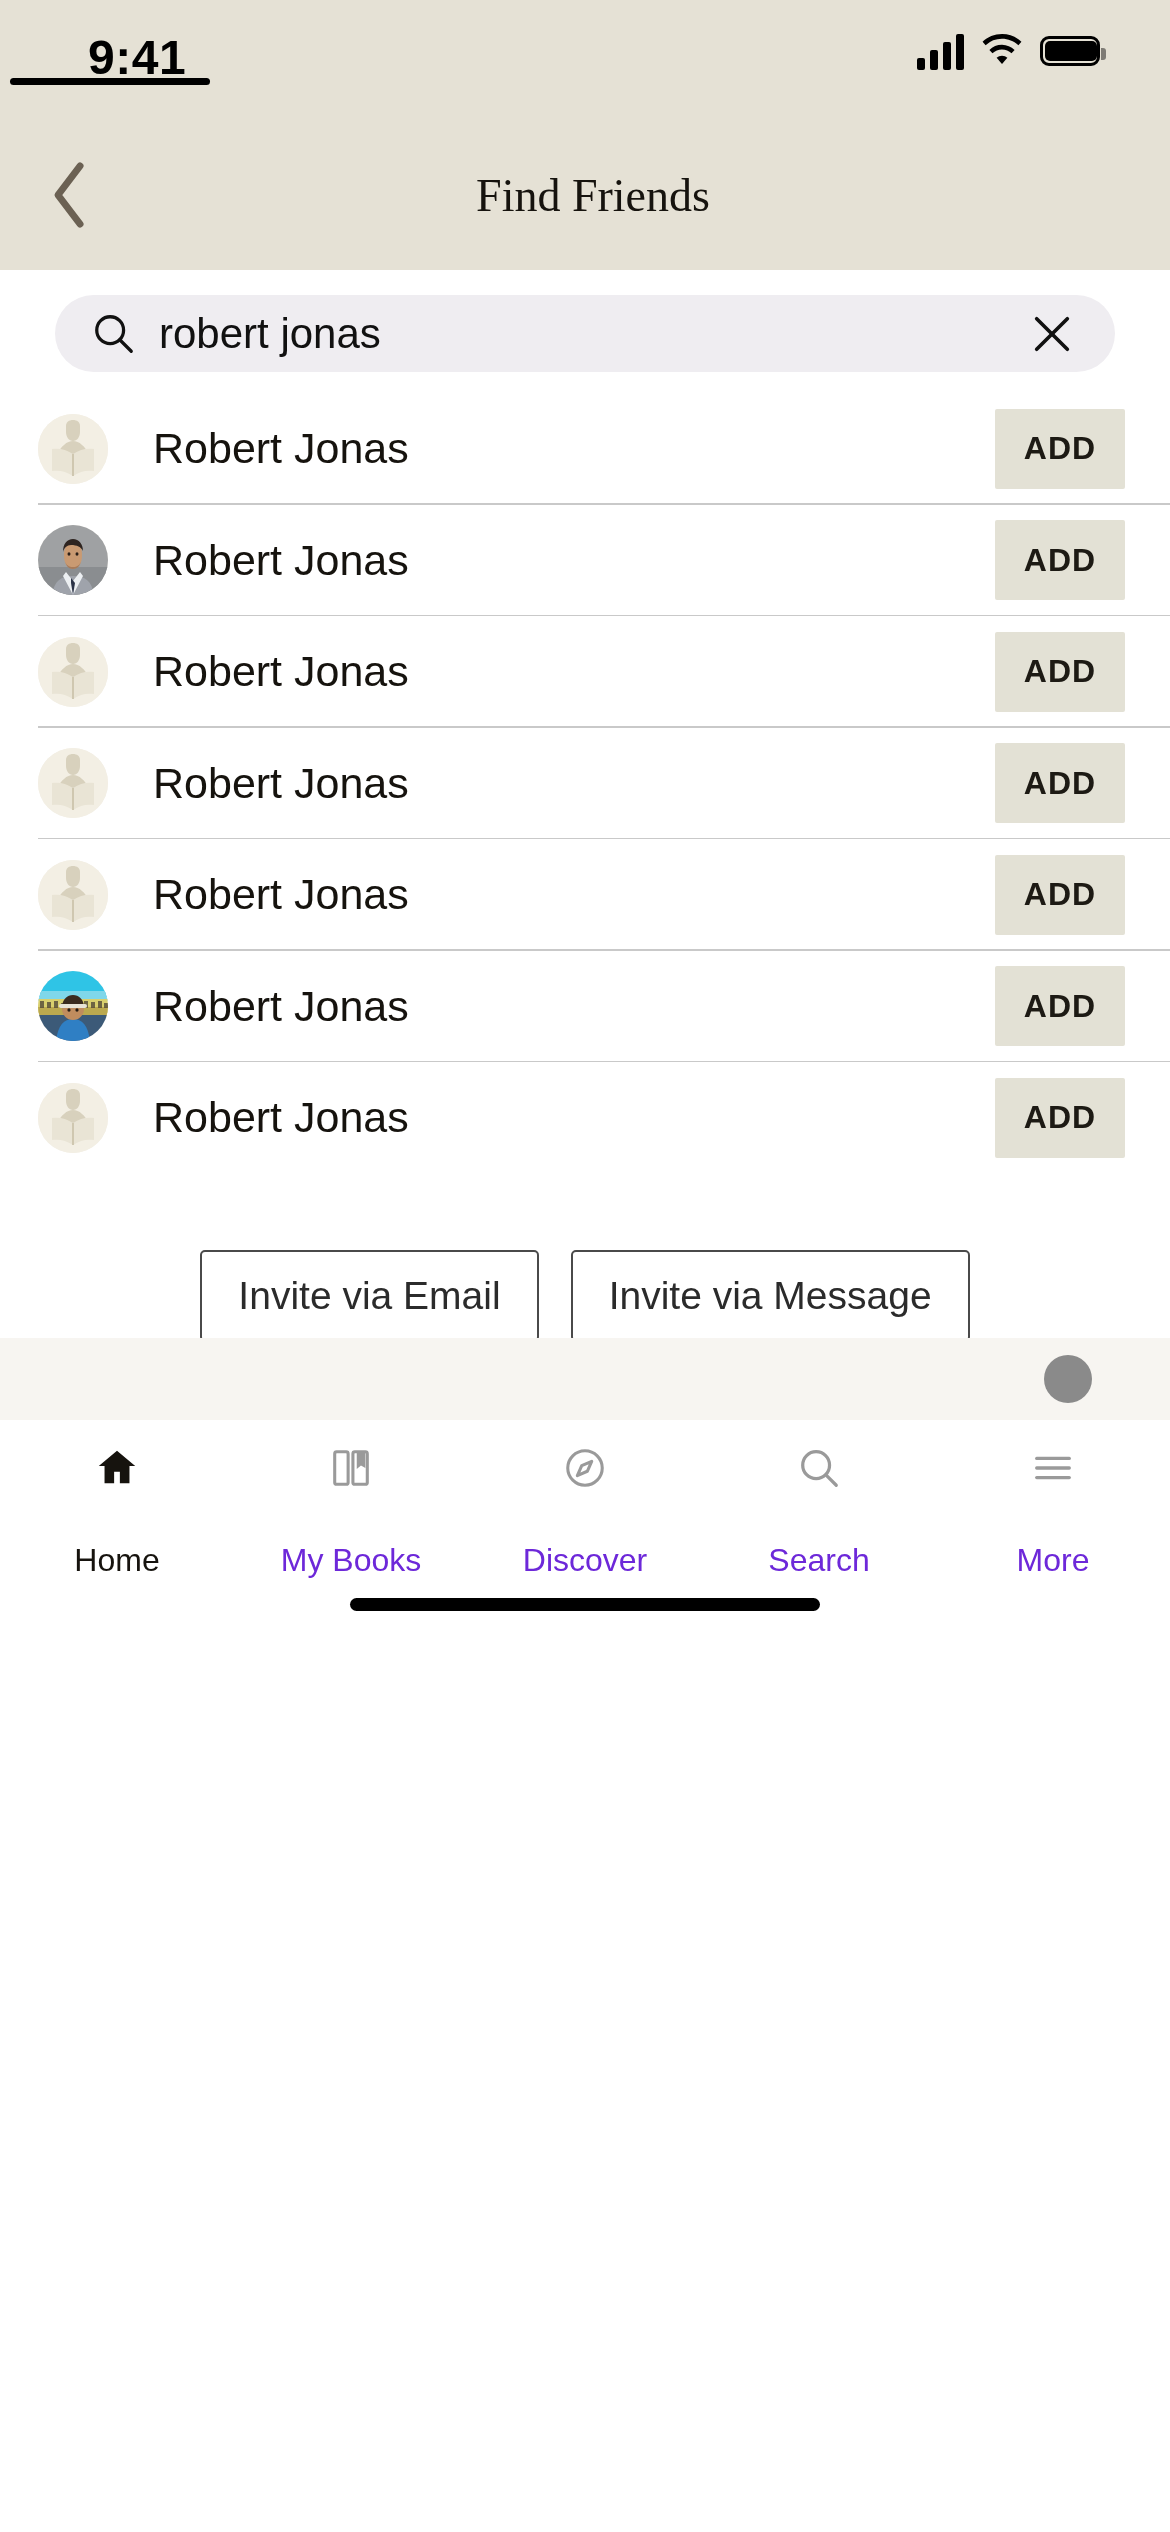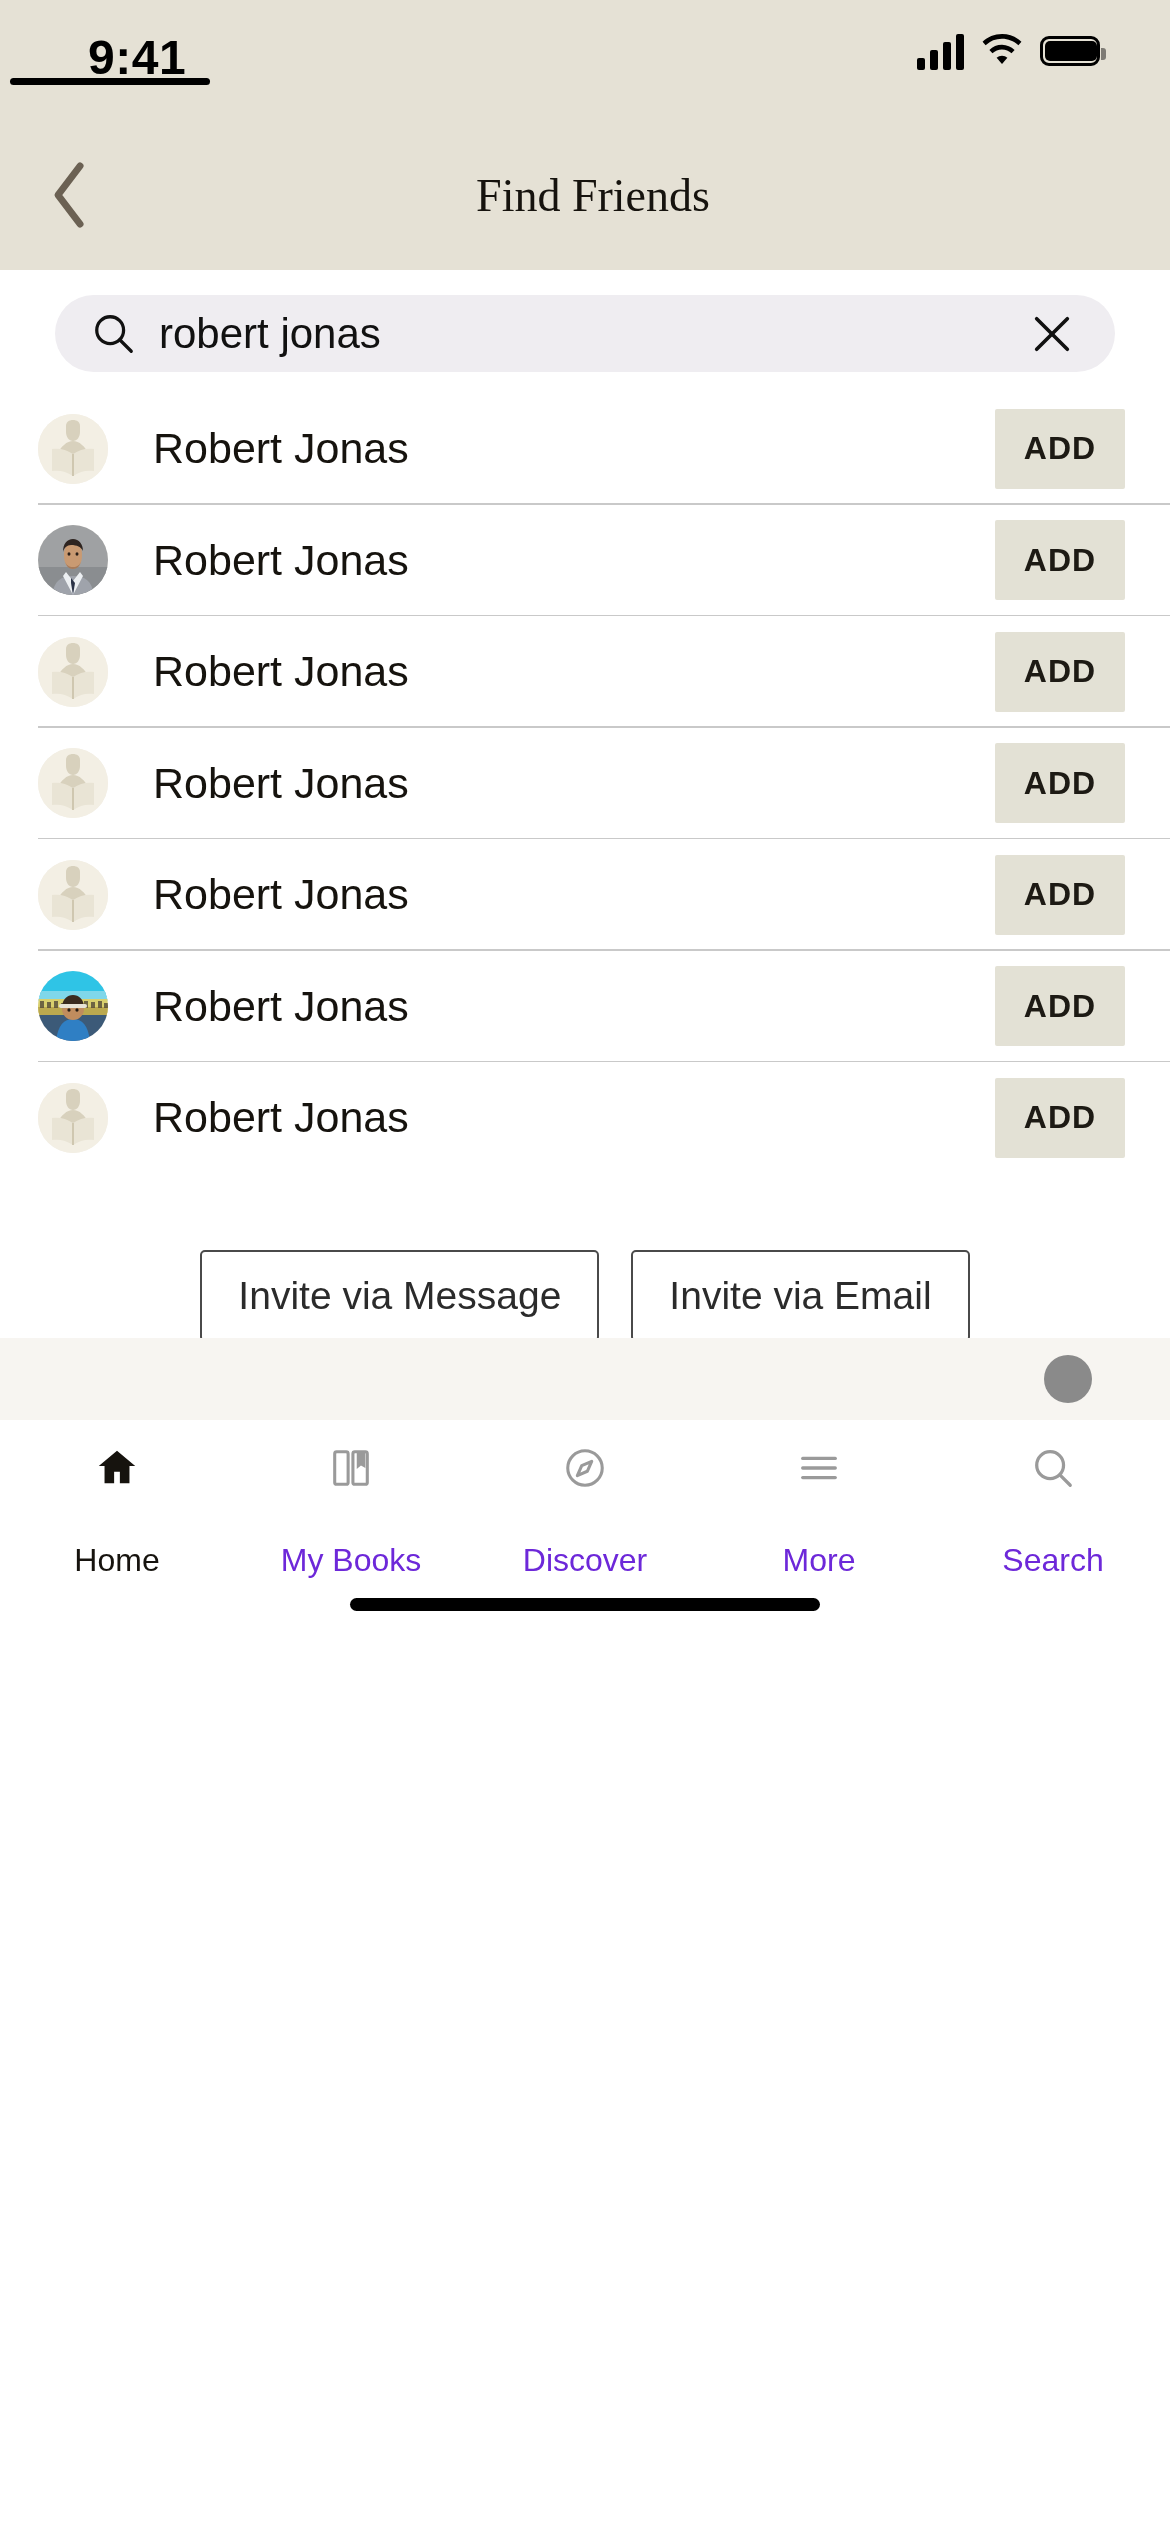--- a/index.html
+++ b/index.html
@@ -324,22 +324,22 @@
   </svg>
         </div>
         <div class="row-name">Robert Jonáš</div>
         <button class="add-btn">ADD</button>
         <div class="divider"></div>
       </div>
     </div>
 
   <div class="invite">
     <div class="invite-buttons">
+      <button class="invite-btn">Invite via Email</button>
       <button class="invite-btn">Invite via Message</button>
-      <button class="invite-btn">Invite via Email</button>
     </div>
   </div>
 
   <div class="strip">
     <div class="strip-dot"></div>
   </div>
   <div class="home-indicator-top"></div>
 
   <div class="tabbar" id="tabbar">
       <div class="tab active">
@@ -365,33 +365,33 @@
           <svg viewBox="0 0 24 24" width="46" height="46">
         <circle cx="12" cy="12" r="9" fill="none" stroke="#9a9a9a" stroke-width="1.6"></circle>
         <path d="M15.5 8.5l-2.3 5.2-5.2 2.3 2.3-5.2z" fill="none" stroke="#9a9a9a" stroke-width="1.6" stroke-linejoin="round"></path>
           </svg>
         </span>
         <span class="tab-label">Discover</span>
       </div>
       <div class="tab">
         <span class="tab-ico">
           <svg viewBox="0 0 24 24" width="46" height="46">
+        <circle cx="10.5" cy="10.5" r="7" fill="none" stroke="#9a9a9a" stroke-width="1.7"></circle>
+        <line x1="15.6" y1="15.6" x2="21" y2="21" stroke="#9a9a9a" stroke-width="1.7" stroke-linecap="round"></line>
+          </svg>
+        </span>
+        <span class="tab-label">Search</span>
+      </div>
+      <div class="tab">
+        <span class="tab-ico">
+          <svg viewBox="0 0 24 24" width="46" height="46">
         <line x1="3.5" y1="7" x2="20.5" y2="7" stroke="#9a9a9a" stroke-width="1.7" stroke-linecap="round"></line>
         <line x1="3.5" y1="12" x2="20.5" y2="12" stroke="#9a9a9a" stroke-width="1.7" stroke-linecap="round"></line>
         <line x1="3.5" y1="17" x2="20.5" y2="17" stroke="#9a9a9a" stroke-width="1.7" stroke-linecap="round"></line>
           </svg>
         </span>
         <span class="tab-label">More</span>
       </div>
-      <div class="tab">
-        <span class="tab-ico">
-          <svg viewBox="0 0 24 24" width="46" height="46">
-        <circle cx="10.5" cy="10.5" r="7" fill="none" stroke="#9a9a9a" stroke-width="1.7"></circle>
-        <line x1="15.6" y1="15.6" x2="21" y2="21" stroke="#9a9a9a" stroke-width="1.7" stroke-linecap="round"></line>
-          </svg>
-        </span>
-        <span class="tab-label">Search</span>
-      </div>
     </div>
 
   <div class="home-indicator"></div>
   <div class="below"></div>
 </div>
 
 </body></html>

